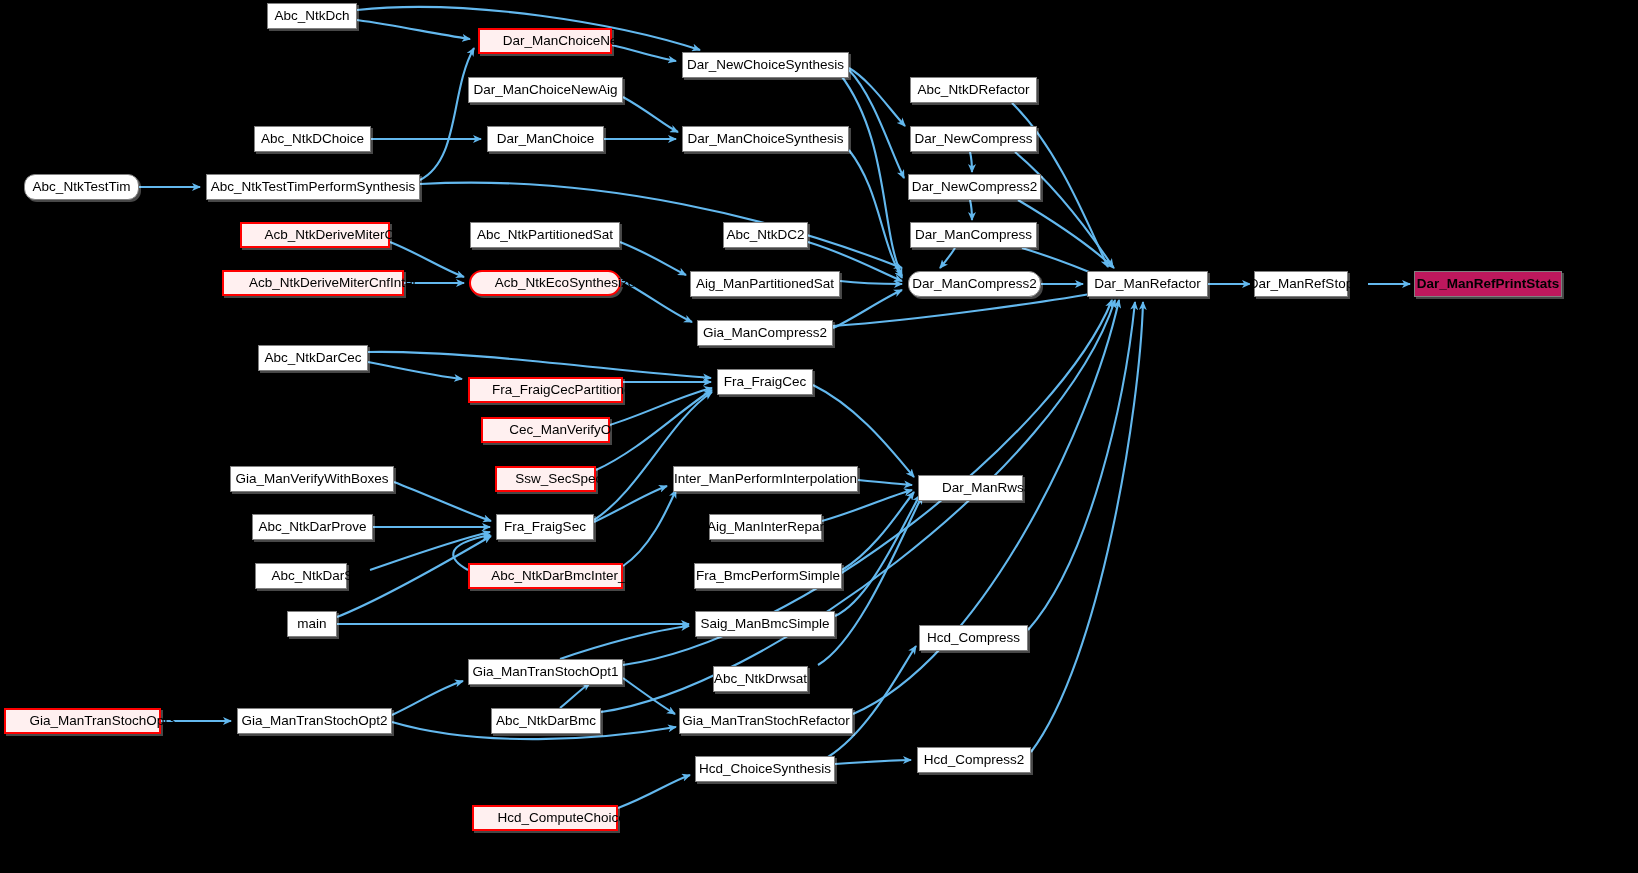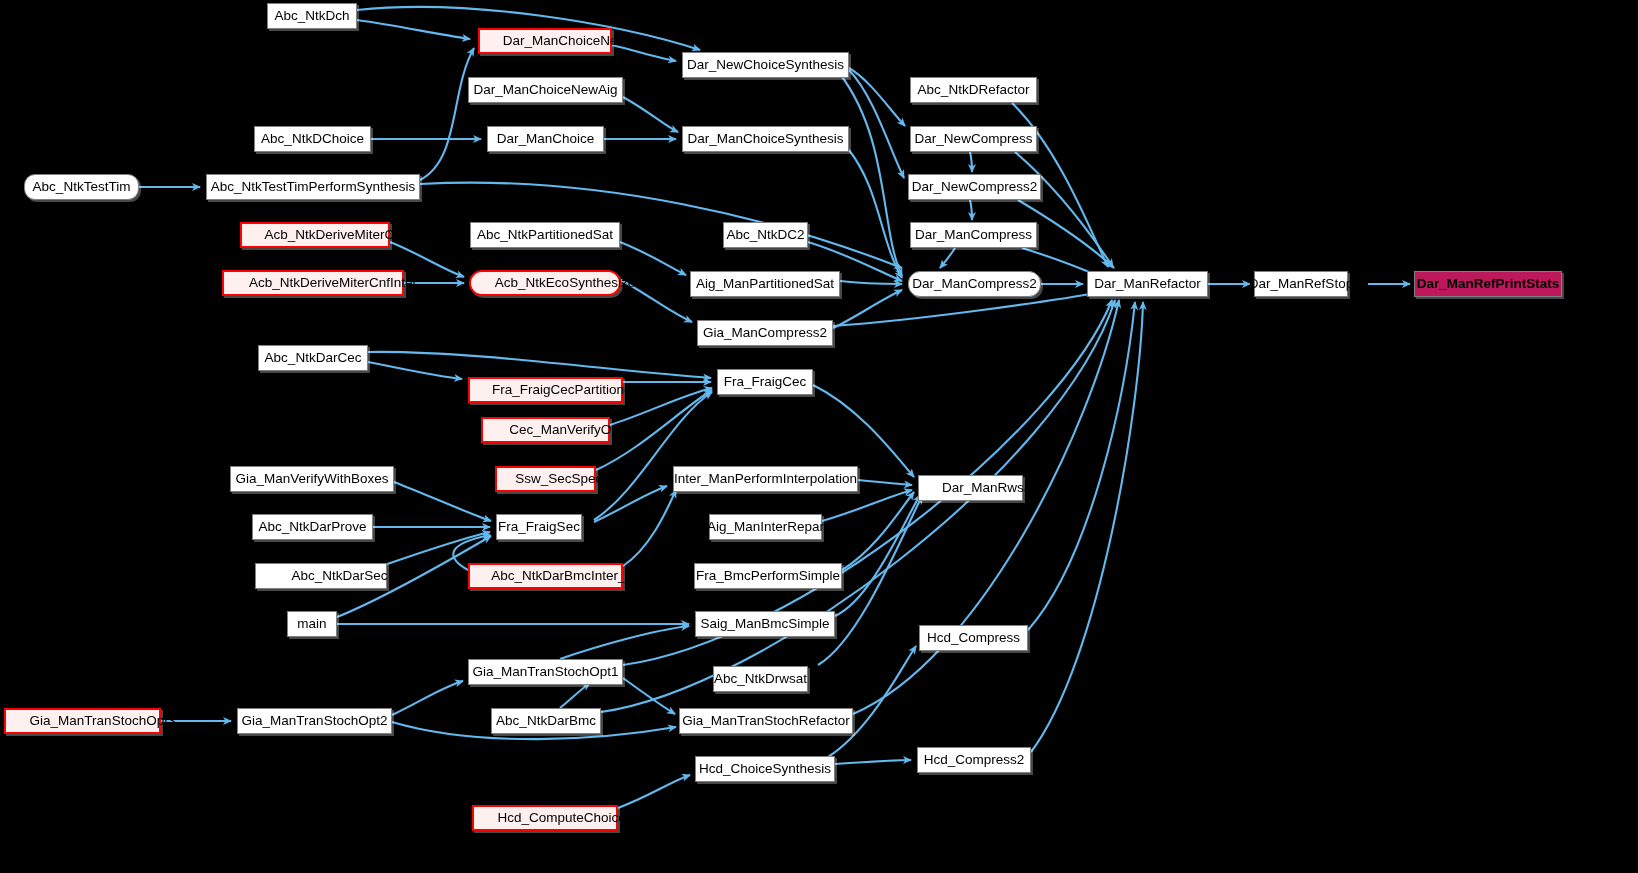--- a/index.html
+++ b/index.html
@@ -185,27 +185,27 @@
     </div>
     <div class="node" style="left: 673px; top: 466px; width: 185px;">
       <span class="lbl">Inter_ManPerformInterpolation</span>
     </div>
     <div class="node" style="left: 918px; top: 475px; width: 105px; padding-left: 36px;">
       <span class="lbl">Dar_ManRwsat</span>
     </div>
     <div class="node" style="left: 252px; top: 514px; width: 121px;">
       <span class="lbl">Abc_NtkDarProve</span>
     </div>
-    <div class="node" style="left: 496px; top: 514px; width: 86px;">
+    <div class="node" style="left: 496px; top: 514px; width: 98px;">
       <span class="lbl">Fra_FraigSec</span>
     </div>
     <div class="node" style="left: 709px; top: 514px; width: 113px;">
       <span class="lbl">Aig_ManInterRepar</span>
     </div>
-    <div class="node" style="left: 255px; top: 563px; width: 132px; padding-left: 37px;">
+    <div class="node" style="left: 255px; top: 563px; width: 92px; padding-left: 37px;">
       <span class="lbl">Abc_NtkDarSec</span>
     </div>
     <div class="node red" style="left: 468px; top: 563px; width: 155px;">
       <span class="lbl">Abc_NtkDarBmcInter_int</span>
     </div>
     <div class="node" style="left: 694px; top: 563px; width: 148px;">
       <span class="lbl">Fra_BmcPerformSimple</span>
     </div>
     <div class="node" style="left: 287px; top: 611px; width: 50px;">
       <span class="lbl">main</span>

